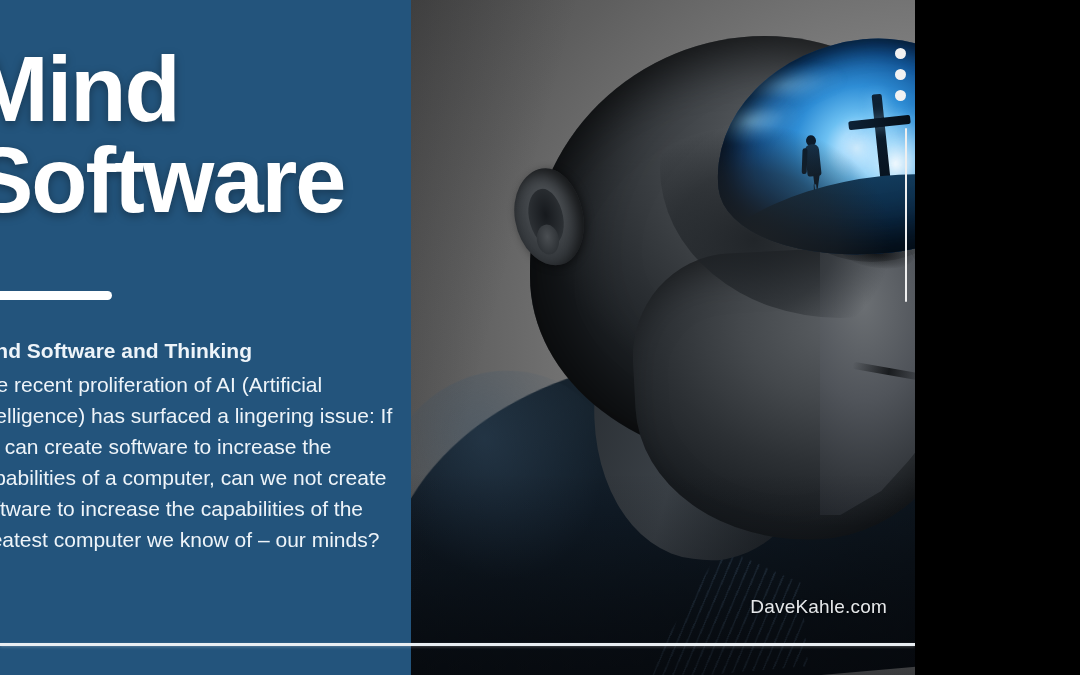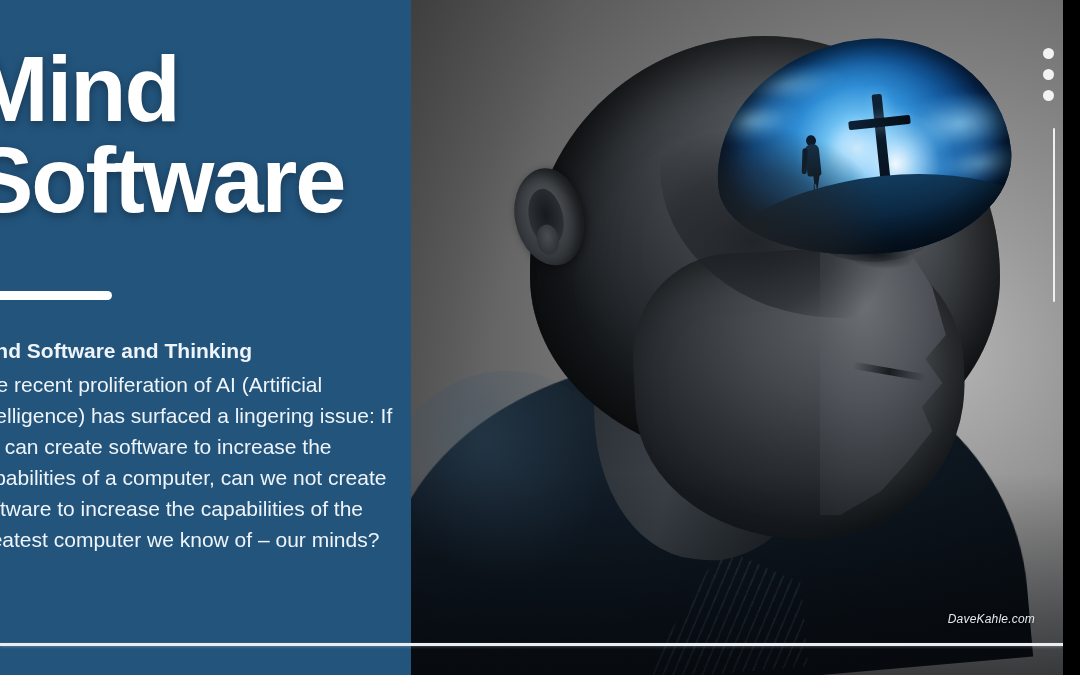--- a/index.html
+++ b/index.html
@@ -5,21 +5,21 @@
   * { margin:0; padding:0; box-sizing:border-box; }
   html, body {
     width:1080px; height:675px;
     background:#000;
     font-family:"Liberation Sans", sans-serif;
     overflow:hidden;
   }
 
   #stage {
     position:relative;
-    width:1063px; height:675px;
+    width:915px; height:675px;
     overflow:hidden;
   }
 
   
   .photo-bg {
     position:absolute; left:0; top:0; width:1080px; height:675px;
     background:
       radial-gradient(circle at 86% 52%, #b7b7b7 0%, #9a9a9a 14%, #7d7d7d 30%, #5e5e5e 48%, #454545 66%, #343434 82%, #2c2c2c 100%);
   }
   .photo-vignette {
@@ -250,24 +250,23 @@
     width:2px; height:174px; background:#efefef; border-radius:1px;
   }
 
   .bottom-rule {
     position:absolute; left:0; right:0; top:643px; height:3px;
     background:#e9eef2;
     box-shadow:0 1px 3px rgba(255,255,255,.25);
   }
 
   .watermark {
-    position:absolute; right:28px; top:612px;
-    color:#e6e8ea; font-size:12px; letter-spacing:.2px;
+    position:absolute; right:28px; top:596px;
+    color:#e6e8ea; font-size:19px; letter-spacing:.2px;
     text-shadow:0 1px 3px rgba(0,0,0,.35);
-    font-style:italic;
   }
 </style>
 </head>
 <body>
 
 <div id="stage">
 
   <div class="photo-bg"></div>
 
   <div class="bust">

